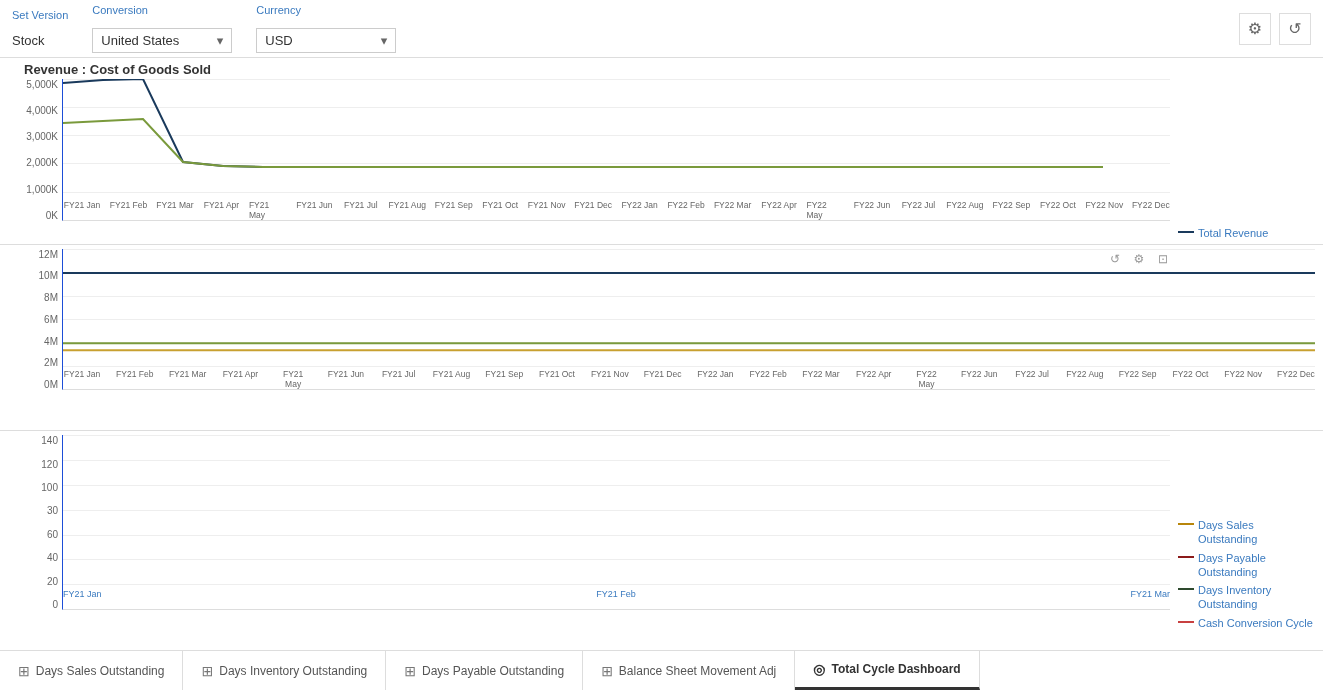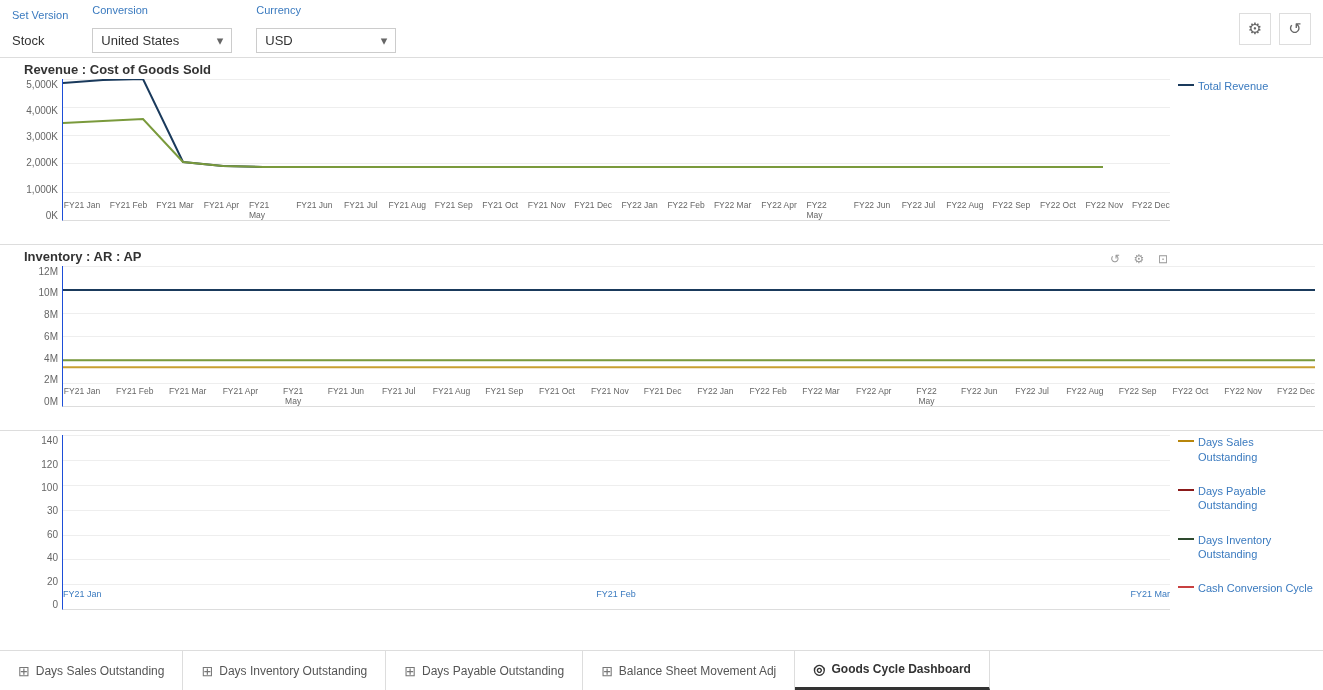--- a/index.html
+++ b/index.html
@@ -60,22 +60,22 @@
       flex: 1;
       position: relative;
       overflow: hidden;
     }
     .chart-legend {
       width: 145px;
       flex-shrink: 0;
       padding-left: 8px;
       display: flex;
       flex-direction: column;
-      justify-content: flex-start;
-      gap: 20px;
+      justify-content: flex-end;
+      gap: 4px;
       font-size: 11px;
     }
     .legend-item {
       display: flex; align-items: flex-start; gap: 4px;
     }
     .legend-line {
       width: 16px; height: 2px; margin-top: 5px; flex-shrink: 0;
     }
     .legend-text { color: #3a7abf; line-height: 1.3; }
 
@@ -269,21 +269,20 @@
       <div class="chart-legend">
         <div class="legend-item">
           <div class="legend-line" style="background:#1a3a5c;"></div>
           <span class="legend-text">Total Revenue</span>
         </div>
       </div>
     </div>
   </div>
 
   <div class="chart-section" style="flex: 1.1;">
-    <div class="chart-title">Inventory : AR : AP</div>
     <div class="section-icons">
       <div class="section-icon">↺</div>
       <div class="section-icon">⚙</div>
       <div class="section-icon">⊡</div>
     </div>
     <div class="chart-container">
       <div class="chart-area">
         <div class="y-axis">
           <span>12M</span>
           <span>10M</span>
@@ -413,15 +412,15 @@
   <div class="tab-item">
     <span class="tab-icon">⊞</span>
     <span>Days Payable Outstanding</span>
   </div>
   <div class="tab-item">
     <span class="tab-icon">⊞</span>
     <span>Balance Sheet Movement Adj</span>
   </div>
   <div class="tab-item active" style="border-bottom: 3px solid #333;">
     <span class="tab-icon" style="color:#333;">◎</span>
-    <span style="font-weight:bold;">Goods Cycle Dashboard</span>
+    <span style="font-weight:bold;">Total Cycle Dashboard</span>
   </div>
 </div>
 
 </body></html>

